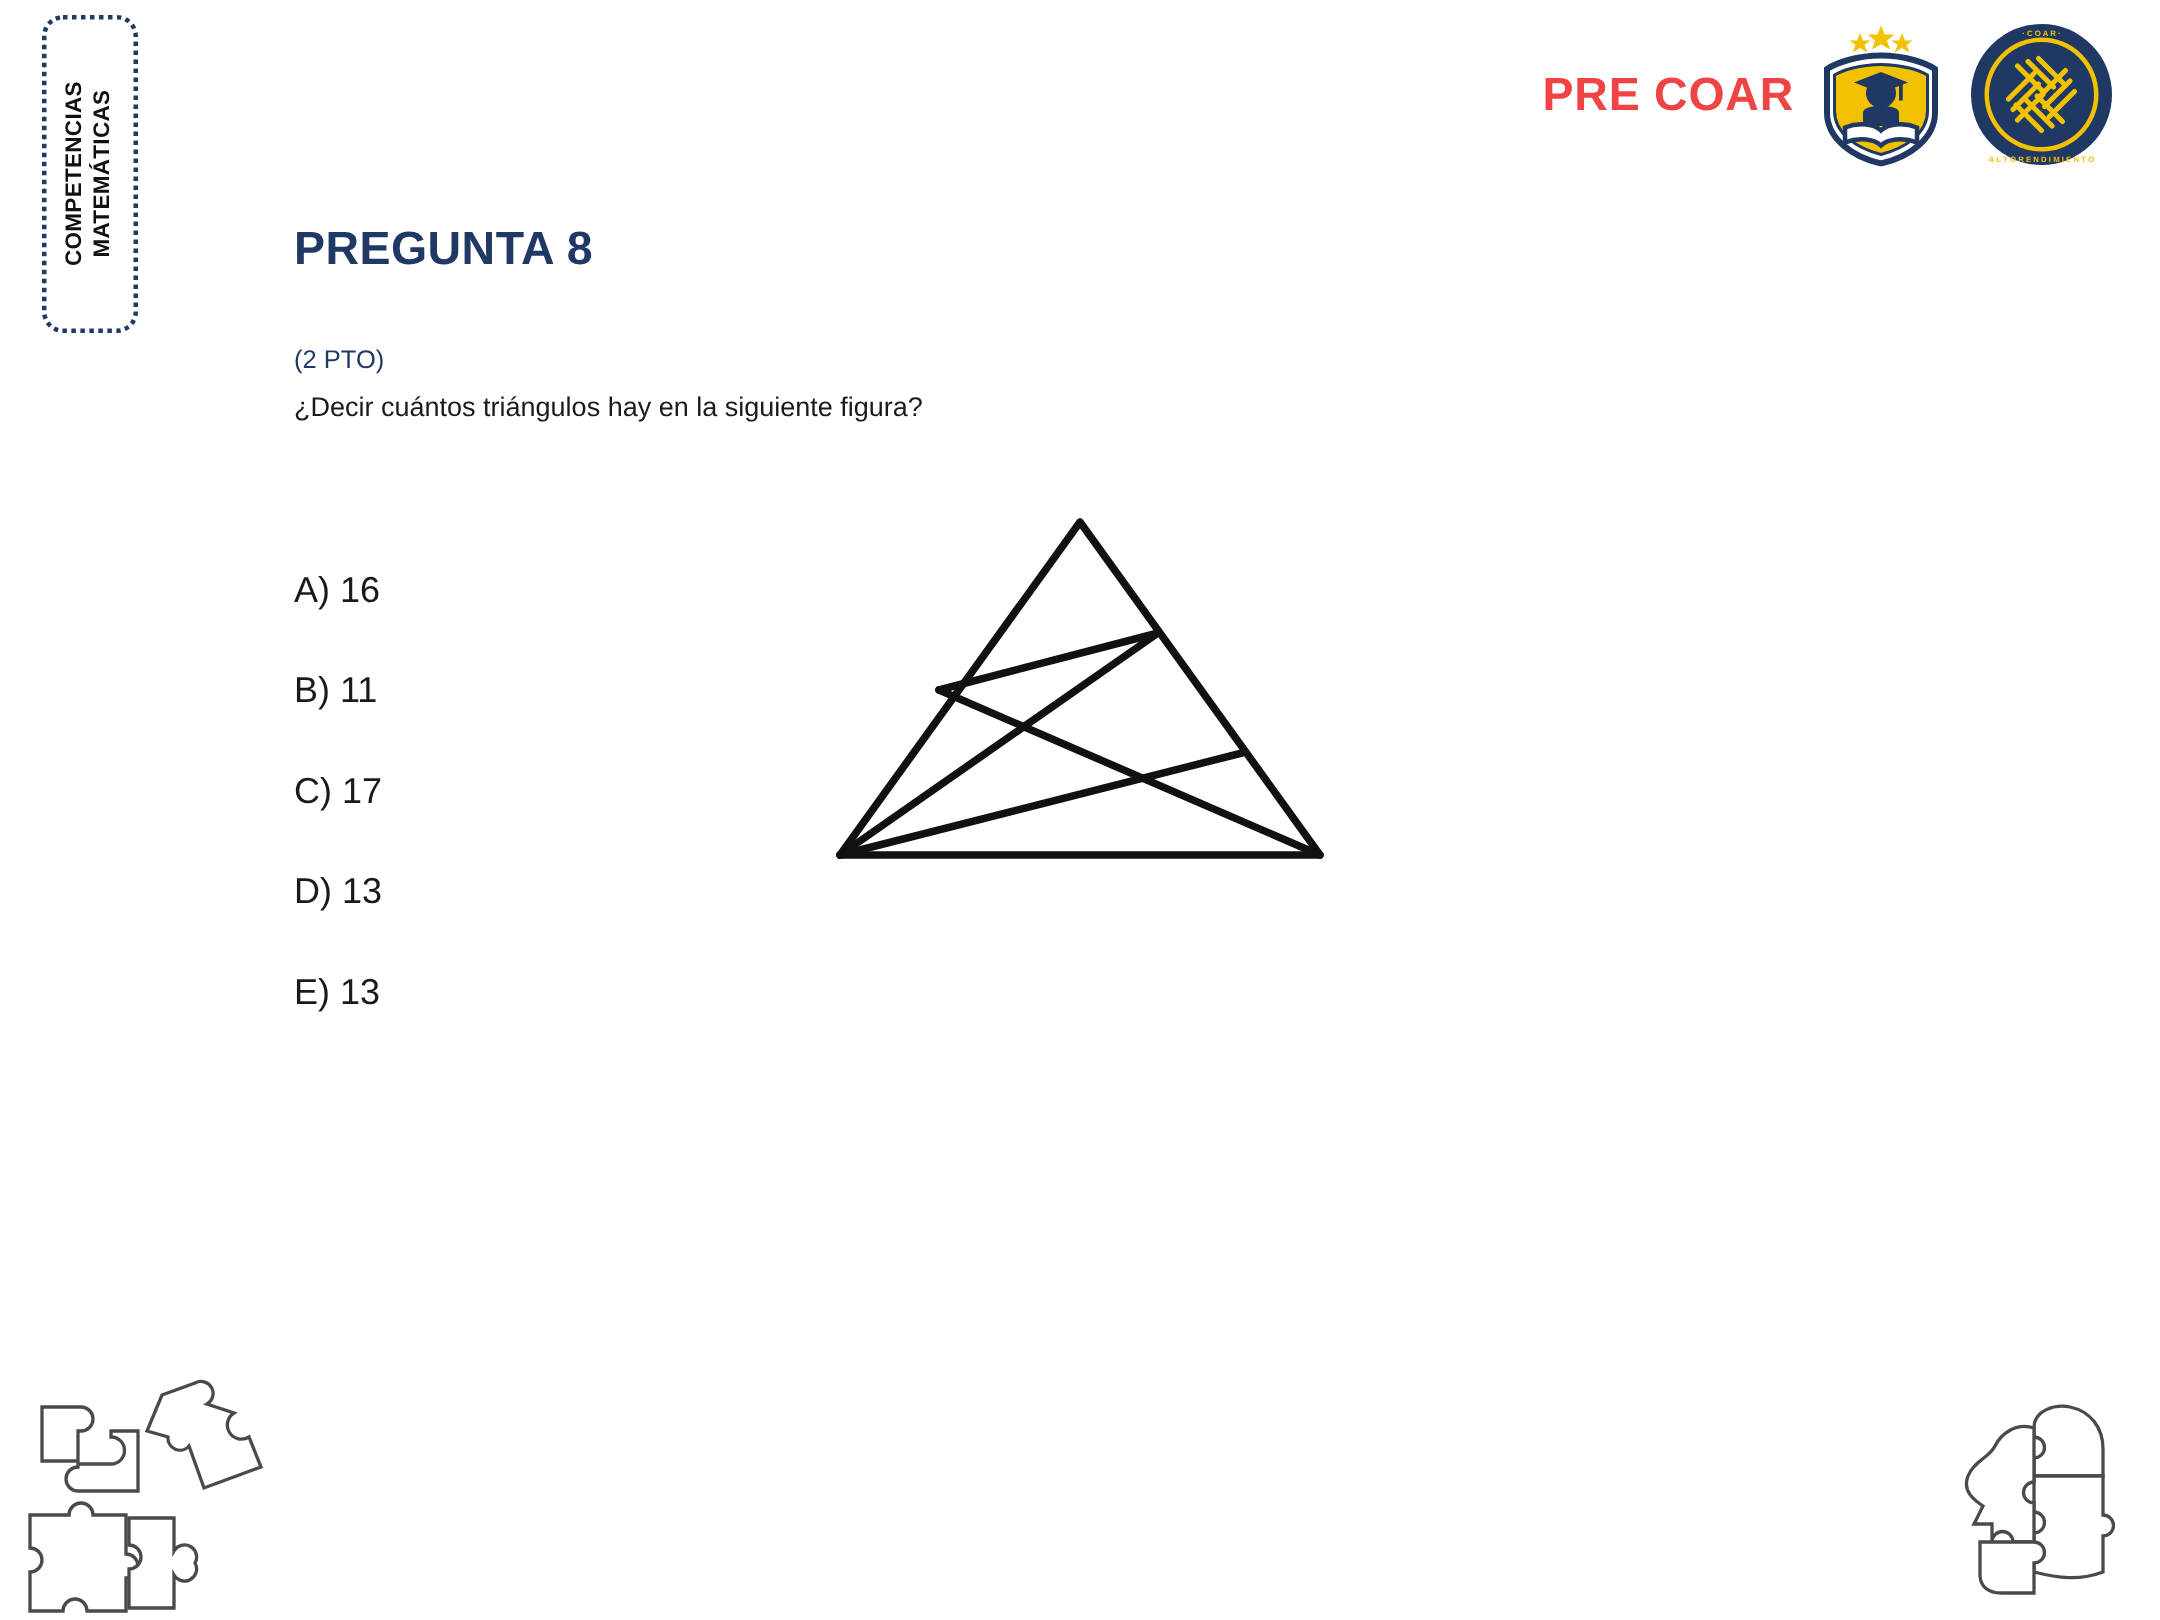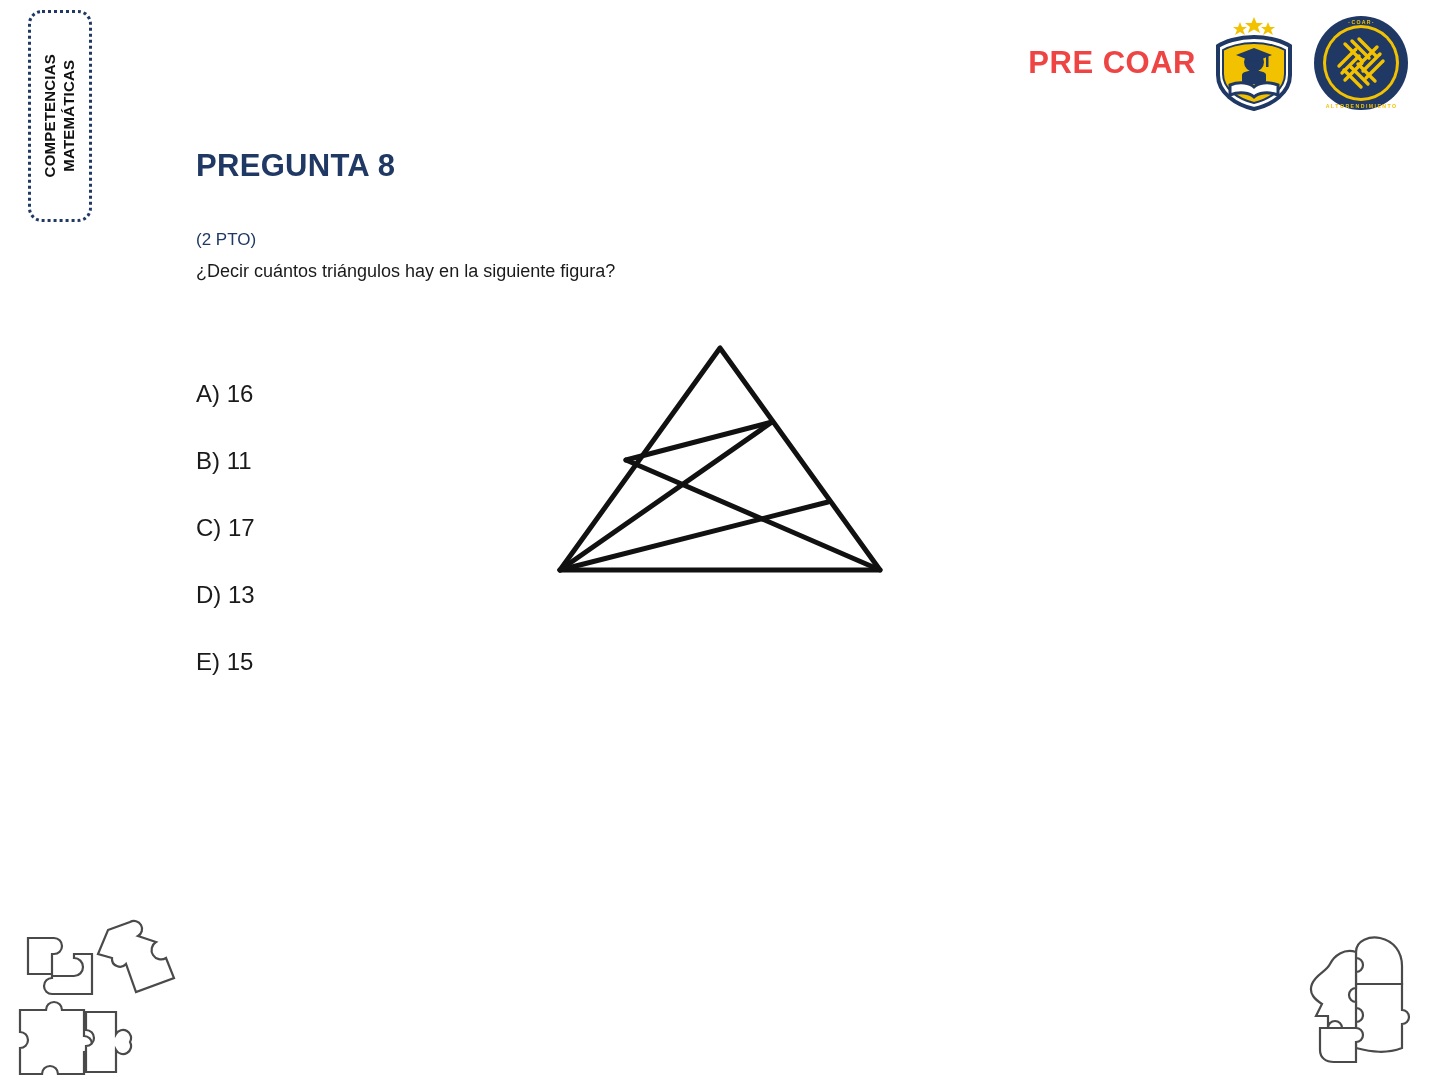--- a/index.html
+++ b/index.html
@@ -191,21 +191,21 @@
 
 <div class="q-title">PREGUNTA 8</div>
 <div class="q-points">(2 PTO)</div>
 <div class="q-prompt">¿Decir cuántos triángulos hay en la siguiente figura?</div>
 
 <div class="options">
   <div class="option">A) 16</div>
   <div class="option">B) 11</div>
   <div class="option">C) 17</div>
   <div class="option">D) 13</div>
-  <div class="option">E) 15</div>
+  <div class="option">E) 13</div>
 </div>
 
 <div class="figure">
   <svg viewBox="0 0 370 270" width="370" height="270" xmlns="http://www.w3.org/2000/svg">
     <g stroke="#111111" stroke-width="5" fill="none" stroke-linecap="round" stroke-linejoin="round">
 
       <path d="M180 18 L20 240 L340 240 Z"></path>
 
       <path d="M232 92 L86 130"></path>
 

